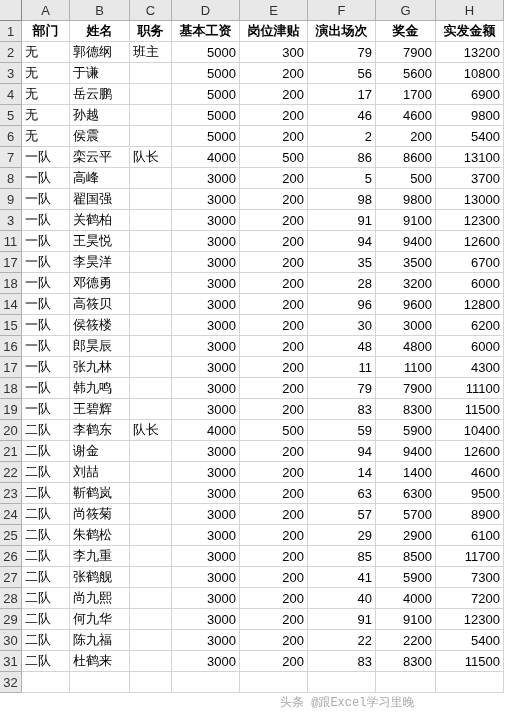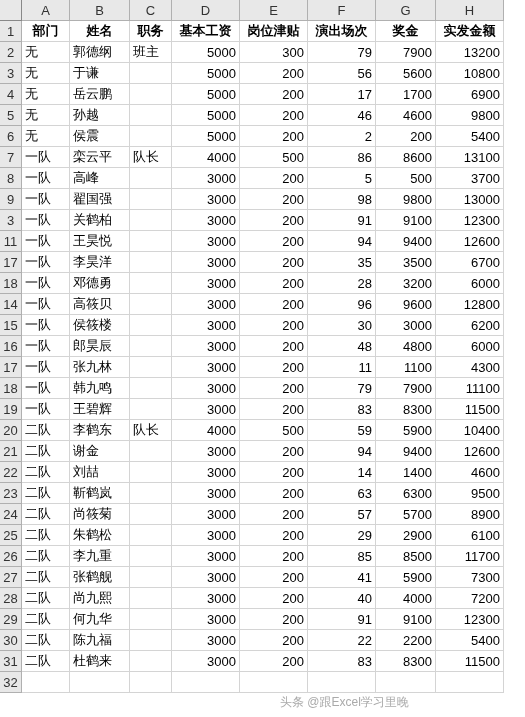--- a/index.html
+++ b/index.html
@@ -27,21 +27,21 @@
     border-right: 1px solid #d4d4d4;
     border-bottom: 1px solid #d4d4d4;
     height: 21px; display:flex; align-items:center;
     padding: 0 3px; white-space: nowrap; overflow: hidden;
   }
   .hdr { justify-content: center; font-weight: bold; }
   .txt { justify-content: flex-start; }
   .num { justify-content: flex-end; font-family: Arial, sans-serif; }
   .watermark {
     position: absolute; left: 280px; top: 694px;
-    color: #aaa; font-size: 12px; font-family: Liberation Sans, sans-serif;
+    color: #aaa; font-size: 12px; font-family: Liberation Mono, monospace;
     pointer-events: none;
   }
   .wrap { position: relative; width:525px; height:717px; overflow:hidden; }
 </style>
 </head>
 <body>
 
 <div class="wrap">
   <div class="sheet" id="sheet">
       <div class="corner"></div>

